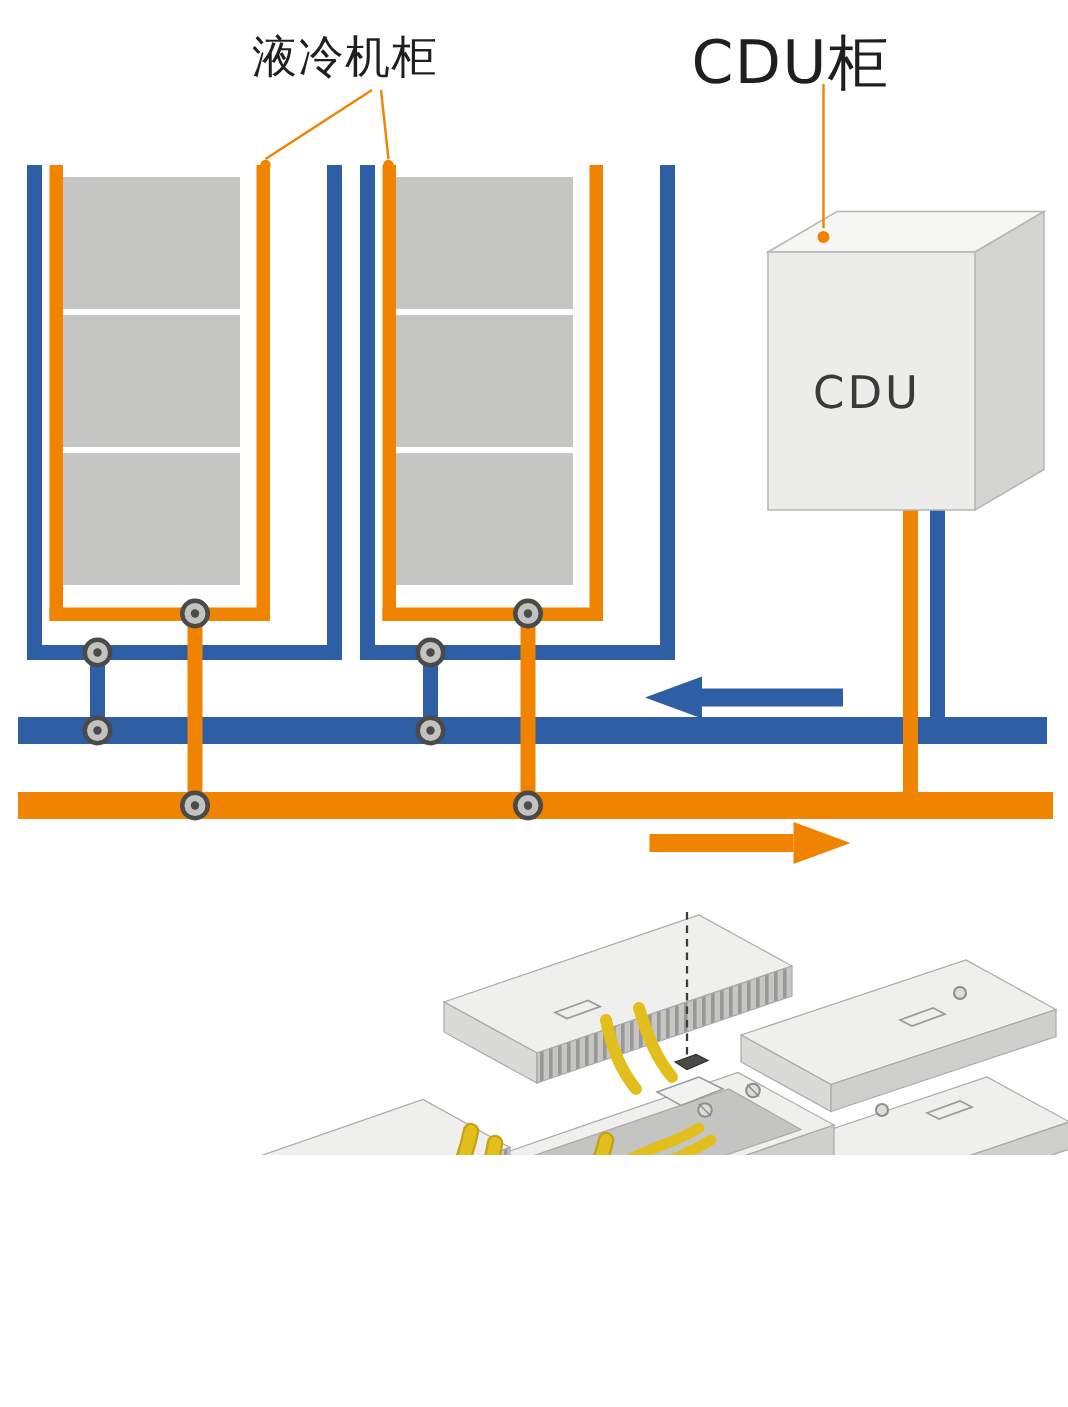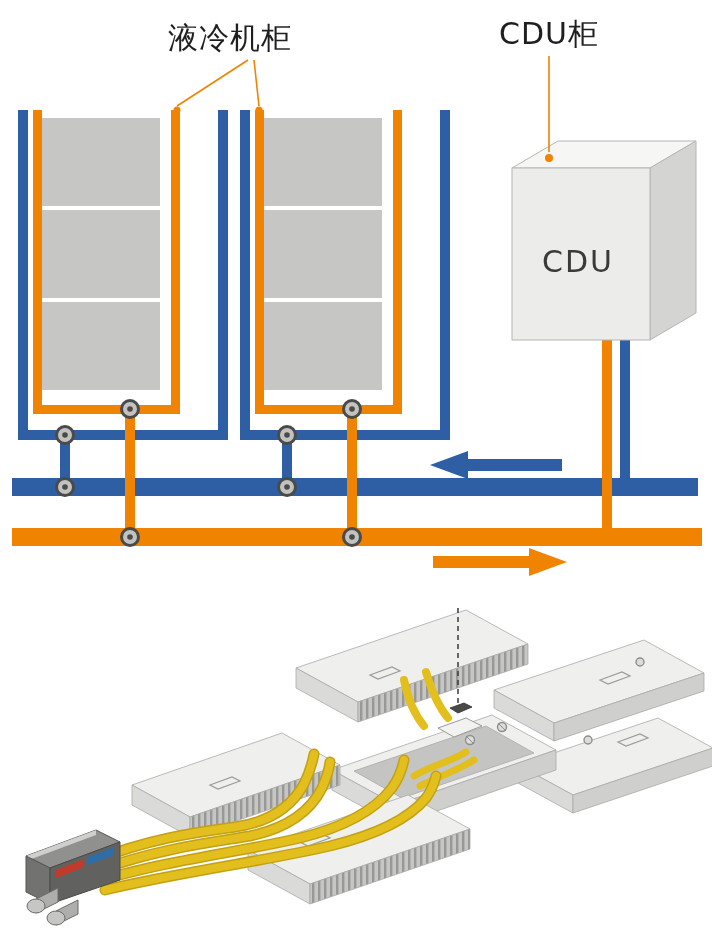--- a/index.html
+++ b/index.html
@@ -1,20 +1,20 @@
 <!DOCTYPE html>
 <html style="--background: #ffffff; --label-color: #1f1f1f; --supply-blue: #2e5fa5; --return-orange: #f08300; --server-gray: #c6c6c4; --cdu-front: #ececea; --cdu-top: #f6f6f4; --cdu-side: #d4d4d2; --valve-ring: #4a4a48; --valve-fill: #c2c2c0; --hose-yellow: #e2bf1c; --hose-dark: #c3a112; --module-top: #efefed; --module-side: #dadad8; --module-front: #cfcfcd; --fins-dark: #989896; --connector-body: #616160; --edge-stroke: #a9a9a7;"><head>
 <meta charset="utf-8">
 <style>
   *{margin:0;padding:0;box-sizing:border-box}
   html,body{background:#fff}
-  .canvas{position:relative;width:712px;height:938px;background:var(--background,#fff);overflow:hidden;font-family:"DejaVu Sans",sans-serif}
+  .canvas{position:relative;width:712px;height:770px;background:var(--background,#fff);overflow:hidden;font-family:"DejaVu Sans",sans-serif}
   .diagram-label{position:absolute;color:var(--label-color,#1f1f1f);text-align:center;white-space:nowrap}
   .cabinet-label{left:152px;top:18px;width:156px;font-size:30px;letter-spacing:1px}
-  .cdu-label{left:476px;top:14px;width:146px;font-size:30px;letter-spacing:1px}
+  .cdu-label{left:454px;top:14px;width:146px;font-size:40px;letter-spacing:1px}
   svg{position:absolute;left:0;display:block}
   .schematic{top:0}
   .illustration{top:580px}
   .f-blue{fill:var(--supply-blue)}
   .f-orange{fill:var(--return-orange)}
   .f-srv{fill:var(--server-gray)}
   .leader{stroke:var(--return-orange);stroke-width:1.6;fill:none}
   .leader-dot{fill:var(--return-orange)}
   .cdu-front{fill:var(--cdu-front);stroke:#b6b6b4;stroke-width:1}
   .cdu-top{fill:var(--cdu-top);stroke:#b6b6b4;stroke-width:1}

